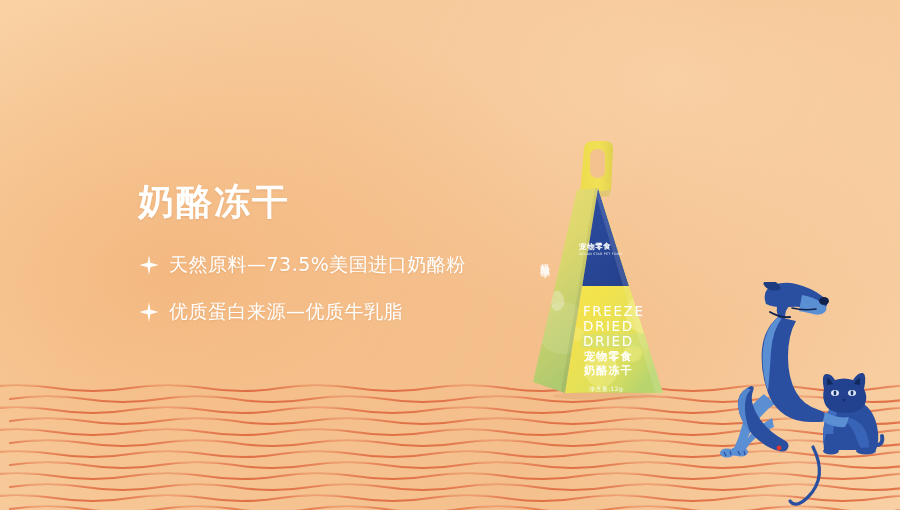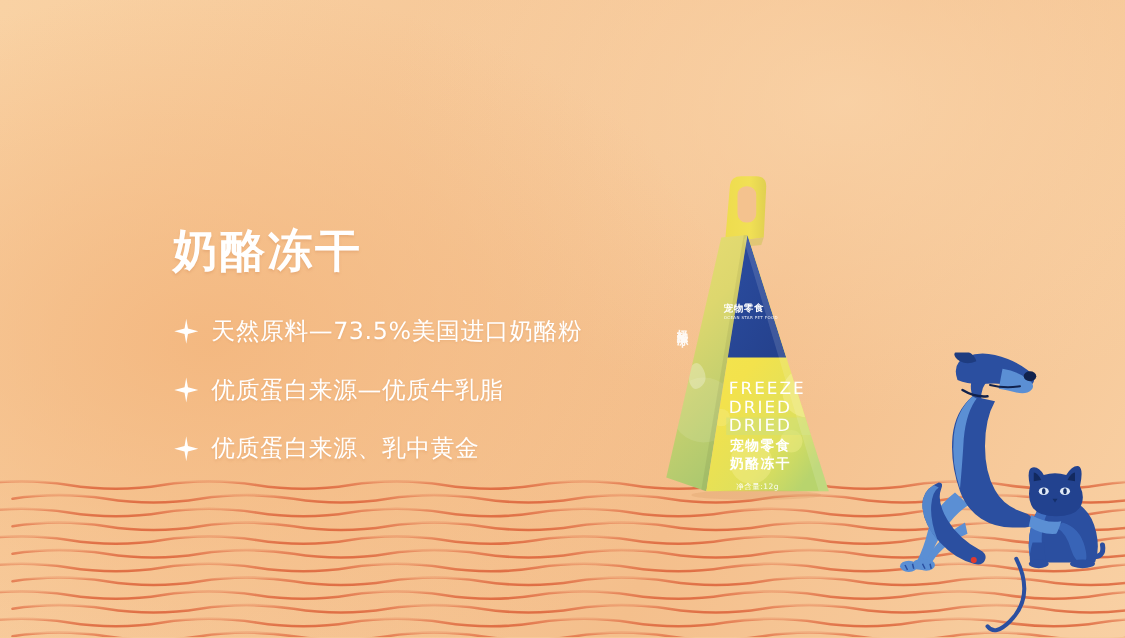--- a/index.html
+++ b/index.html
@@ -116,26 +116,20 @@
       <span class="feature-text">天然原料—73.5%美国进口奶酪粉</span>
     </div>
 
     <div class="feature-row">
       <svg class="spark" viewBox="0 0 24 24">
         <path d="M12 1 L13.5 9.6 L22.5 12 L13.5 14.4 L12 23 L10.5 14.4 L1.5 12 L10.5 9.6 Z" fill="#ffffff"></path>
       </svg>
       <span class="feature-text">优质蛋白来源—优质牛乳脂</span>
     </div>
 
-    <div class="feature-row">
-      <svg class="spark" viewBox="0 0 24 24">
-        <path d="M12 1 L13.5 9.6 L22.5 12 L13.5 14.4 L12 23 L10.5 14.4 L1.5 12 L10.5 9.6 Z" fill="#ffffff"></path>
-      </svg>
-      <span class="feature-text">优质蛋白来源、乳中黄金</span>
-    </div>
   </div>
 
   <div id="package">
     <svg width="185" height="285" viewBox="0 0 185 285">
       <defs>
         <linearGradient id="frontG" x1="0.15" y1="0.05" x2="0.75" y2="1">
           <stop offset="0%" stop-color="#f4e64f"></stop>
           <stop offset="45%" stop-color="#f3e24c"></stop>
           <stop offset="78%" stop-color="#dfe05c"></stop>
           <stop offset="100%" stop-color="#b8d46d"></stop>

